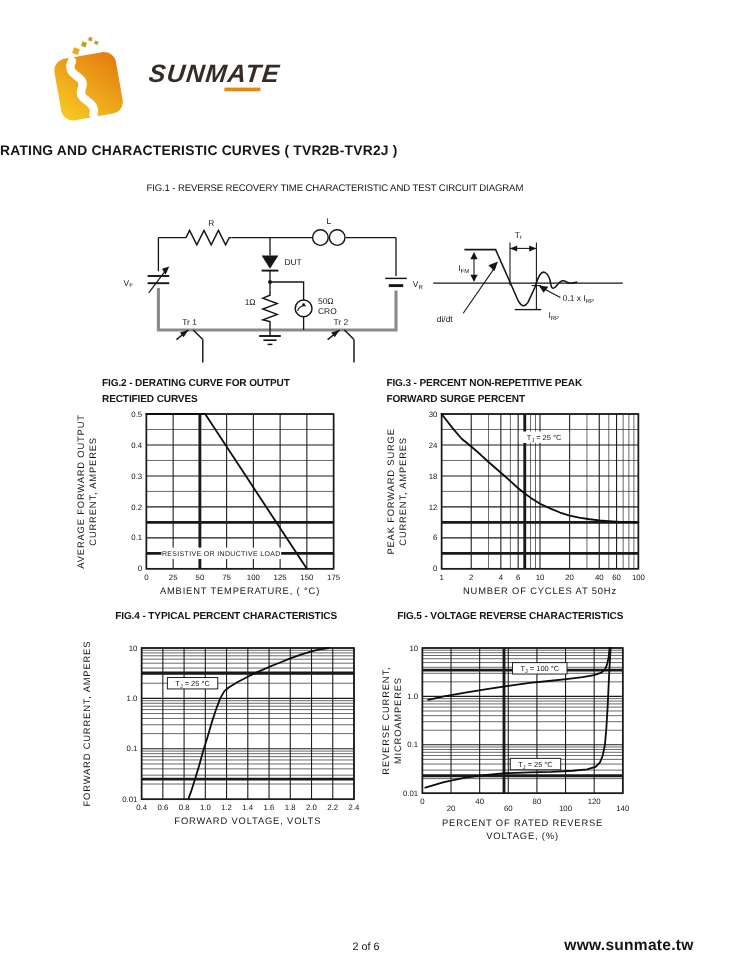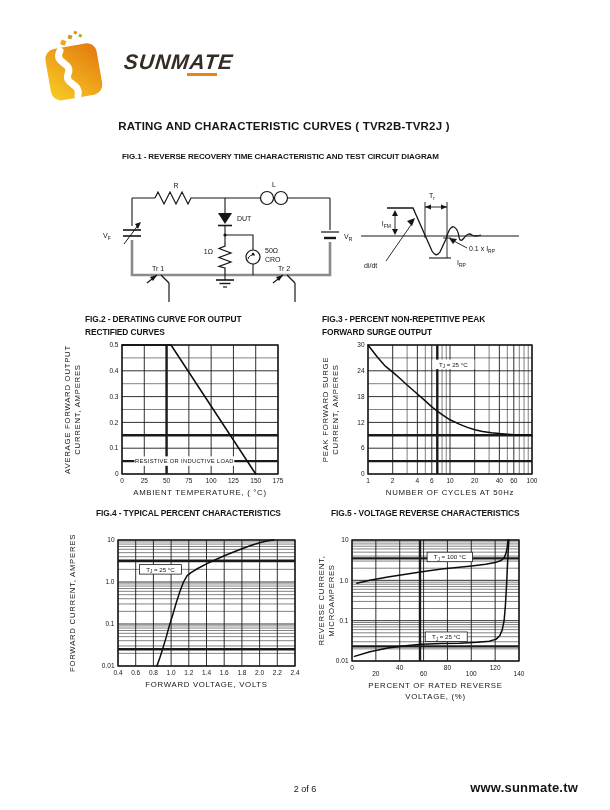--- a/index.html
+++ b/index.html
@@ -4,23 +4,23 @@
 <style>
   *{margin:0;padding:0;box-sizing:border-box}
   html,body{background:#ffffff}
   .page{position:relative;width:610px;height:810px;background:#fff;overflow:hidden;
         font-family:"Liberation Sans","DejaVu Sans",sans-serif;color:#151515}
   svg{position:absolute;overflow:visible}
   svg text{font-family:"Liberation Sans","DejaVu Sans",sans-serif;fill:#151515}
   .wordmark{position:absolute;left:124px;top:50px;font-size:21px;font-weight:bold;font-style:italic;
             letter-spacing:1px;color:#332d26;transform:skewX(-6deg)}
   .wordbar{position:absolute;left:187px;top:73px;width:30px;height:3px;background:#e8860f}
-  .doc-title{position:absolute;left:0;top:120px;width:568px;text-align:center;
+  .doc-title{position:absolute;left:0;top:120px;width:568px;
              font-weight:bold;font-size:11.5px;letter-spacing:0.2px}
-  .cap{position:absolute;left:122px;top:152px;font-weight:bold;font-size:8px;letter-spacing:-0.1px}
+  .cap{position:absolute;left:122px;top:152px;font-weight:normal;font-size:8px;letter-spacing:-0.1px}
   .figtitle{position:absolute;text-align:left;font-weight:bold;font-size:8.4px;line-height:13px;letter-spacing:-0.1px}
   .footer-page{position:absolute;left:0;top:784px;width:610px;text-align:center;font-size:9px}
   .footer-site{position:absolute;right:32px;top:780px;font-size:13px;font-weight:bold;letter-spacing:0.2px}
 </style>
 </head>
 <body>
 
 <div class="page">
 
   <svg style="left:34px;top:28px" width="78" height="78" viewBox="0 0 78 78">
@@ -138,21 +138,21 @@
       <text x="362" y="85" font-size="7"><tspan>I</tspan><tspan font-size="5" dy="1.5">RP</tspan></text>
     </g>
   </svg>
 
   <div class="figtitle" style="left:85px;top:313px;width:220px">
     <div>FIG.2 - DERATING CURVE FOR OUTPUT</div>
     <div>RECTIFIED CURVES</div>
   </div>
   <div class="figtitle" style="left:322px;top:313px;width:220px">
     <div>FIG.3 - PERCENT NON-REPETITIVE PEAK</div>
-    <div>FORWARD SURGE OUTPUT</div>
+    <div>FORWARD SURGE PERCENT</div>
   </div>
   <div class="figtitle" style="left:96px;top:507px;width:220px">
     <div>FIG.4 - TYPICAL PERCENT  CHARACTERISTICS</div>
   </div>
   <div class="figtitle" style="left:331px;top:507px;width:220px">
     <div>FIG.5 - VOLTAGE REVERSE CHARACTERISTICS</div>
   </div>
 
   <svg id="chart-fig2" style="left:55px;top:338px" width="250" height="175">
       <line x1="67" y1="123.1" x2="223" y2="123.1" stroke="#1a1a1a" stroke-width="0.55"></line>

